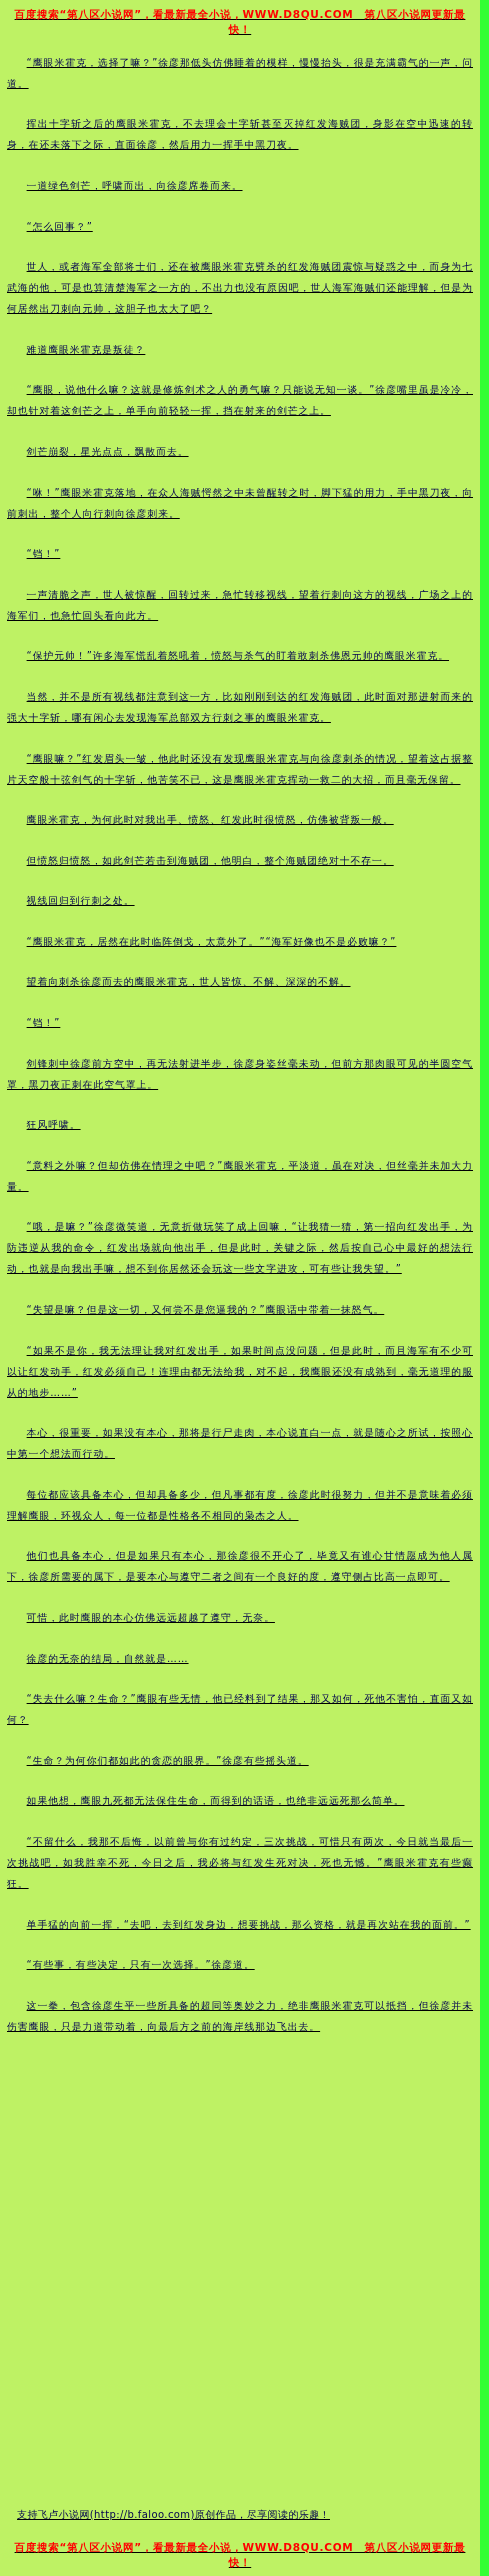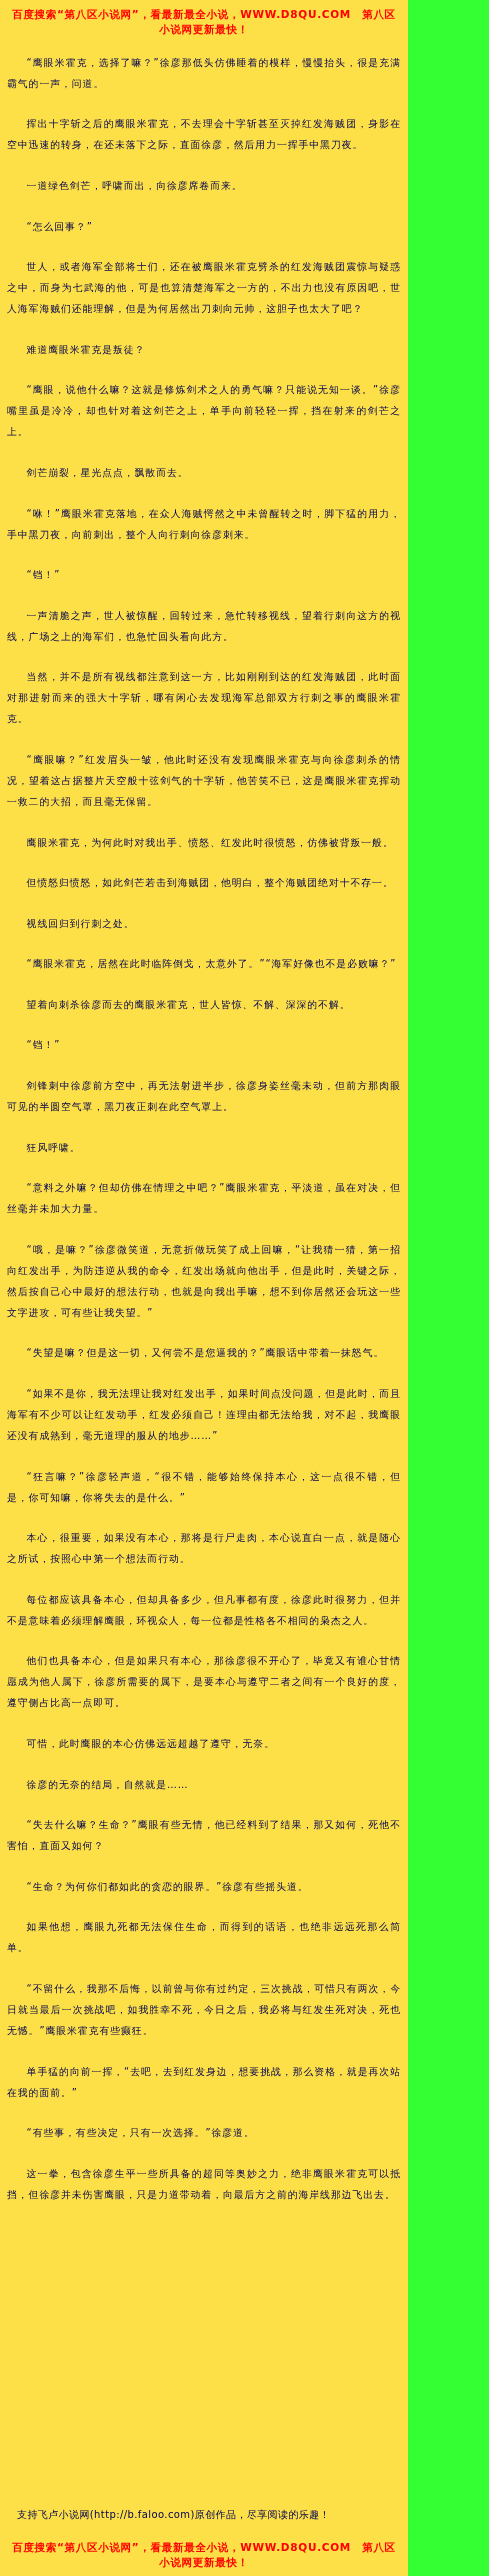--- a/index.html
+++ b/index.html
@@ -2,27 +2,28 @@
 <html style="font-size:11.2px"><head>
 <meta charset="utf-8">
 <style>
   html, body {
     margin: 0;
     padding: 0;
     background: #33ff33;
     font-family: "DejaVu Sans", "Liberation Sans", sans-serif;
   }
   .page {
-    width: 408px;
+    width: 480px;
     min-height: 2576px;
     box-sizing: border-box;
     padding: 5.6px 7px 4.2px 7px;
     display: flex;
     flex-direction: column;
-    background: #fde047;
+    background: #bef264;
+    text-decoration: underline;
   }
   .banner {
     color: #ff0000;
     font-size: 10.5px;
     font-weight: bold;
     text-align: center;
     line-height: 15.4px;
     margin: 1.4px 0 14px 0;
     letter-spacing: 0.7px;
   }
@@ -73,35 +74,35 @@
       <p class="para">挥出十字斩之后的鹰眼米霍克，不去理会十字斩甚至灭掉红发海贼团，身影在空中迅速的转身，在还未落下之际，直面徐彦，然后用力一挥手中黑刀夜。</p>
       <p class="para">一道绿色剑芒，呼啸而出，向徐彦席卷而来。</p>
       <p class="para">“怎么回事？”</p>
       <p class="para">世人，或者海军全部将士们，还在被鹰眼米霍克劈杀的红发海贼团震惊与疑惑之中，而身为七武海的他，可是也算清楚海军之一方的，不出力也没有原因吧，世人海军海贼们还能理解，但是为何居然出刀刺向元帅，这胆子也太大了吧？</p>
       <p class="para">难道鹰眼米霍克是叛徒？</p>
       <p class="para">“鹰眼，说他什么嘛？这就是修炼剑术之人的勇气嘛？只能说无知一谈。”徐彦嘴里虽是冷冷，却也针对着这剑芒之上，单手向前轻轻一挥，挡在射来的剑芒之上。</p>
       <p class="para">剑芒崩裂，星光点点，飘散而去。</p>
       <p class="para">“咻！”鹰眼米霍克落地，在众人海贼愕然之中未曾醒转之时，脚下猛的用力，手中黑刀夜，向前刺出，整个人向行刺向徐彦刺来。</p>
       <p class="para">“铛！”</p>
       <p class="para">一声清脆之声，世人被惊醒，回转过来，急忙转移视线，望着行刺向这方的视线，广场之上的海军们，也急忙回头看向此方。</p>
+      <p class="para">“保护元帅！”许多海军慌乱着怒吼着，愤怒与杀气的盯着敢刺杀佛恩元帅的鹰眼米霍克。</p>
       <p class="para">当然，并不是所有视线都注意到这一方，比如刚刚到达的红发海贼团，此时面对那进射而来的强大十字斩，哪有闲心去发现海军总部双方行刺之事的鹰眼米霍克。</p>
       <p class="para">“鹰眼嘛？”红发眉头一皱，他此时还没有发现鹰眼米霍克与向徐彦刺杀的情况，望着这占据整片天空般十弦剑气的十字斩，他苦笑不已，这是鹰眼米霍克挥动一救二的大招，而且毫无保留。</p>
       <p class="para">鹰眼米霍克，为何此时对我出手、愤怒、红发此时很愤怒，仿佛被背叛一般。</p>
       <p class="para">但愤怒归愤怒，如此剑芒若击到海贼团，他明白，整个海贼团绝对十不存一。</p>
       <p class="para">视线回归到行刺之处。</p>
       <p class="para">“鹰眼米霍克，居然在此时临阵倒戈，太意外了。”“海军好像也不是必败嘛？”</p>
       <p class="para">望着向刺杀徐彦而去的鹰眼米霍克，世人皆惊、不解、深深的不解。</p>
       <p class="para">“铛！”</p>
       <p class="para">剑锋刺中徐彦前方空中，再无法射进半步，徐彦身姿丝毫未动，但前方那肉眼可见的半圆空气罩，黑刀夜正刺在此空气罩上。</p>
       <p class="para">狂风呼啸。</p>
       <p class="para">“意料之外嘛？但却仿佛在情理之中吧？”鹰眼米霍克，平淡道，虽在对决，但丝毫并未加大力量。</p>
       <p class="para">“哦，是嘛？”徐彦微笑道，无意折做玩笑了成上回嘛，“让我猜一猜，第一招向红发出手，为防违逆从我的命令，红发出场就向他出手，但是此时，关键之际，然后按自己心中最好的想法行动，也就是向我出手嘛，想不到你居然还会玩这一些文字进攻，可有些让我失望。”</p>
       <p class="para">“失望是嘛？但是这一切，又何尝不是您逼我的？”鹰眼话中带着一抹怒气。</p>
       <p class="para">“如果不是你，我无法理让我对红发出手，如果时间点没问题，但是此时，而且海军有不少可以让红发动手，红发必须自己！连理由都无法给我，对不起，我鹰眼还没有成熟到，毫无道理的服从的地步……”</p>
-      <p class="para">“狂言嘛？”徐彦轻声道，“很不错，能够始终保持本心，这一点很不错，但是，你可知嘛，你将失去的是什么。”</p>
       <p class="para">本心，很重要，如果没有本心，那将是行尸走肉，本心说直白一点，就是随心之所试，按照心中第一个想法而行动。</p>
       <p class="para">每位都应该具备本心，但却具备多少，但凡事都有度，徐彦此时很努力，但并不是意味着必须理解鹰眼，环视众人，每一位都是性格各不相同的枭杰之人。</p>
       <p class="para">他们也具备本心，但是如果只有本心，那徐彦很不开心了，毕竟又有谁心甘情愿成为他人属下，徐彦所需要的属下，是要本心与遵守二者之间有一个良好的度，遵守侧占比高一点即可。</p>
       <p class="para">可惜，此时鹰眼的本心仿佛远远超越了遵守，无奈。</p>
       <p class="para">徐彦的无奈的结局，自然就是……</p>
       <p class="para">“失去什么嘛？生命？”鹰眼有些无情，他已经料到了结果，那又如何，死他不害怕，直面又如何？</p>
       <p class="para">“生命？为何你们都如此的贪恋的眼界。”徐彦有些摇头道。</p>
       <p class="para">如果他想，鹰眼九死都无法保住生命，而得到的话语，也绝非远远死那么简单。</p>
       <p class="para">“不留什么，我那不后悔，以前曾与你有过约定，三次挑战，可惜只有两次，今日就当最后一次挑战吧，如我胜幸不死，今日之后，我必将与红发生死对决，死也无憾。”鹰眼米霍克有些癫狂。</p>
       <p class="para">单手猛的向前一挥，“去吧，去到红发身边，想要挑战，那么资格，就是再次站在我的面前。”</p>

